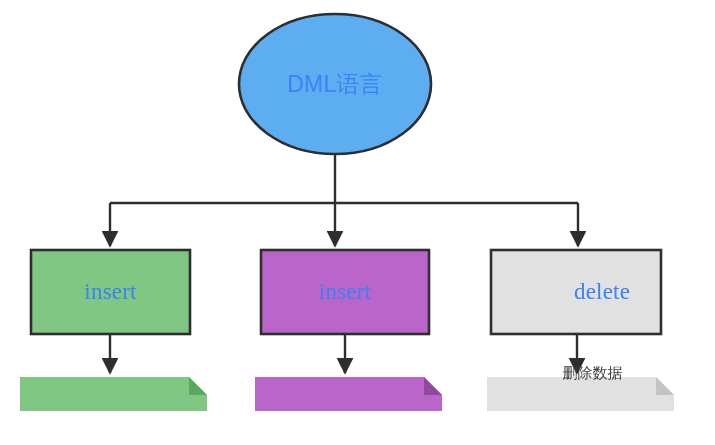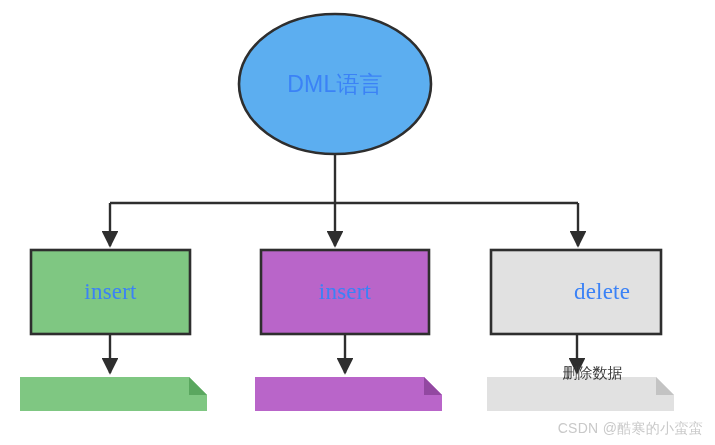--- a/index.html
+++ b/index.html
@@ -139,15 +139,14 @@
   <div class="node-label op-label insert">insert</div>
 
   <div class="node-label op-label update">insert</div>
 
   <div class="node-label op-label delete">delete</div>
 
 
 
   <div class="node-label note-label n3">删除数据</div>
 
-  <div id="watermark">CSDN @酷寒的小蛮蛮</div>
 
 </div>
 
 </body></html>

